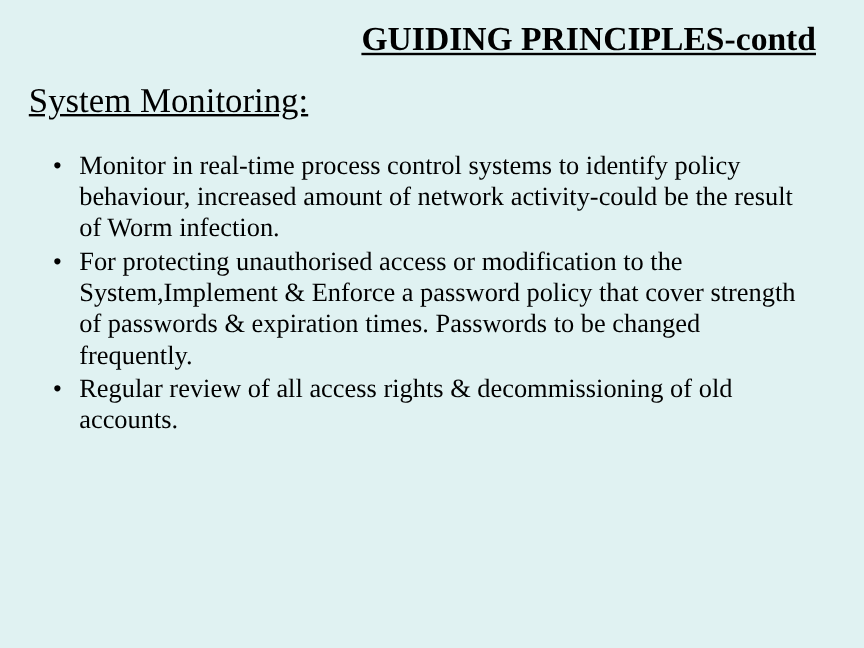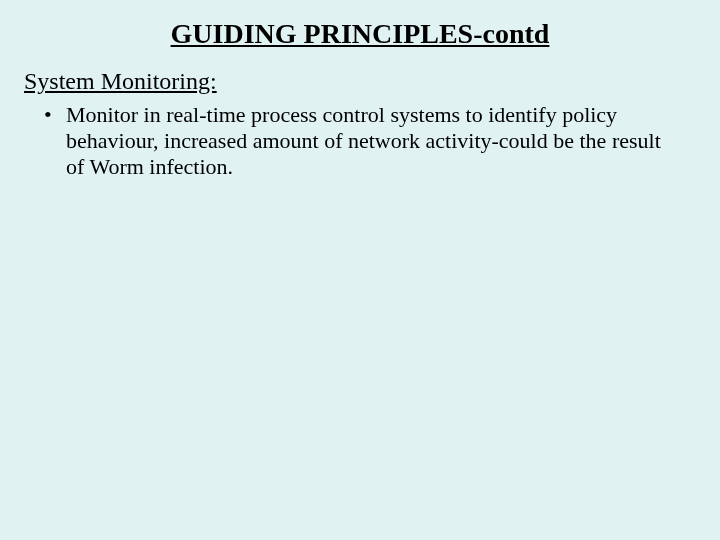--- a/index.html
+++ b/index.html
@@ -5,30 +5,30 @@
   * { margin: 0; padding: 0; box-sizing: border-box; }
   body {
     width: 720px;
     height: 540px;
     background: #e0f2f2;
     font-family: "Times New Roman", Times, serif;
     color: #000;
     padding: 18px 40px 20px 40px;
   }
   .title {
-    text-align: center;
+    text-align: right;
     font-size: 28px;
     font-weight: bold;
     text-decoration: underline;
     margin-bottom: 18px;
   }
   .subheading {
-    font-size: 24px;
+    font-size: 29px;
     text-decoration: underline;
-    margin-bottom: 7px;
+    margin-bottom: 24px;
     margin-left: -16px;
   }
   ul.bullets {
     list-style: none;
     padding-left: 26px;
   }
   ul.bullets li {
     position: relative;
     font-size: 22px;
     line-height: 1.18;
@@ -42,13 +42,15 @@
     font-size: 22px;
   }
 </style>
 </head>
 <body>
 
 <div class="title">GUIDING PRINCIPLES-contd</div>
 <div class="subheading">System Monitoring:</div>
 <ul class="bullets">
   <li>Monitor in real-time process control systems to identify policy behaviour, increased amount of network activity-could be the result of Worm infection.</li>
+  <li>For protecting unauthorised access or modification to the System,Implement &amp; Enforce a password policy that cover strength of passwords &amp; expiration times.  Passwords to be changed frequently.</li>
+  <li>Regular review of all access rights &amp; decommissioning of old accounts.</li>
 </ul>
 
 </body></html>

